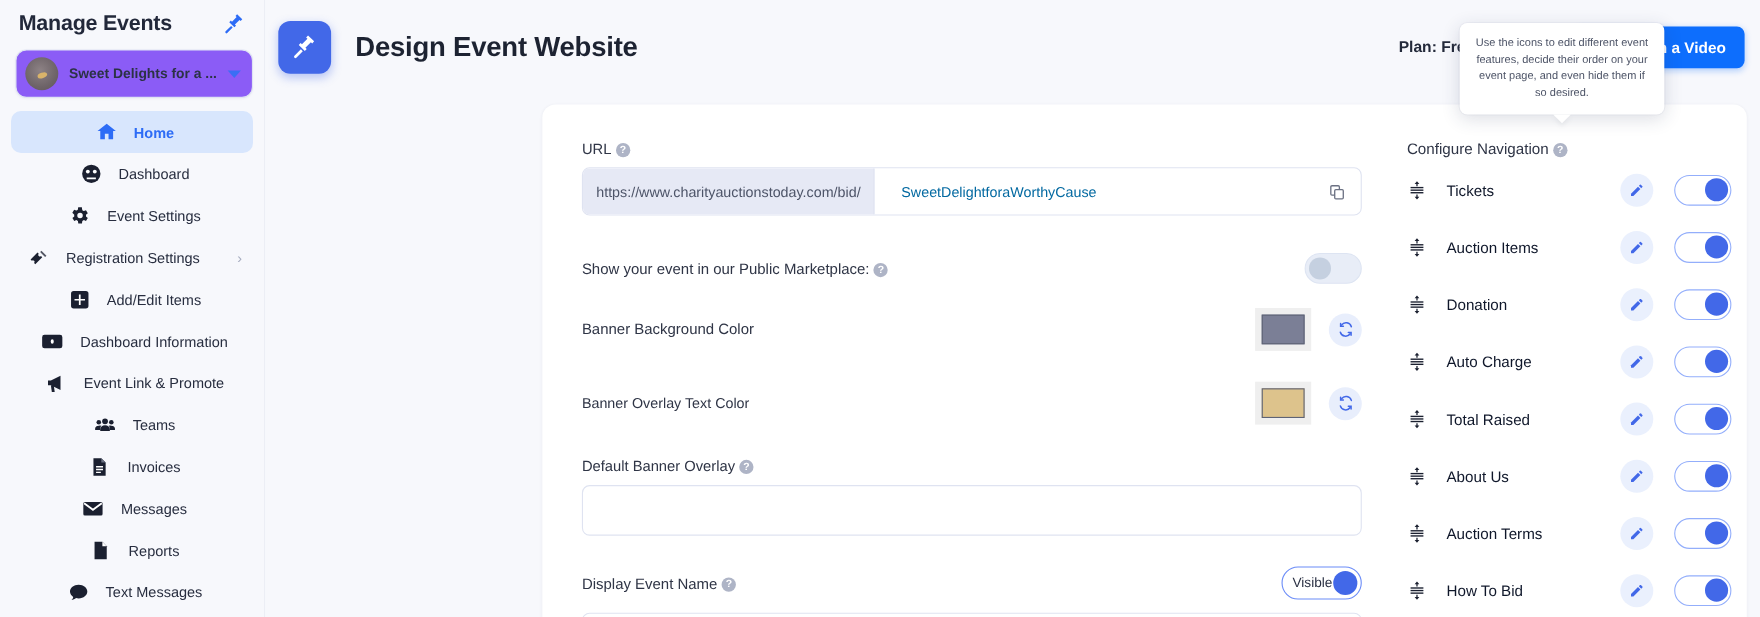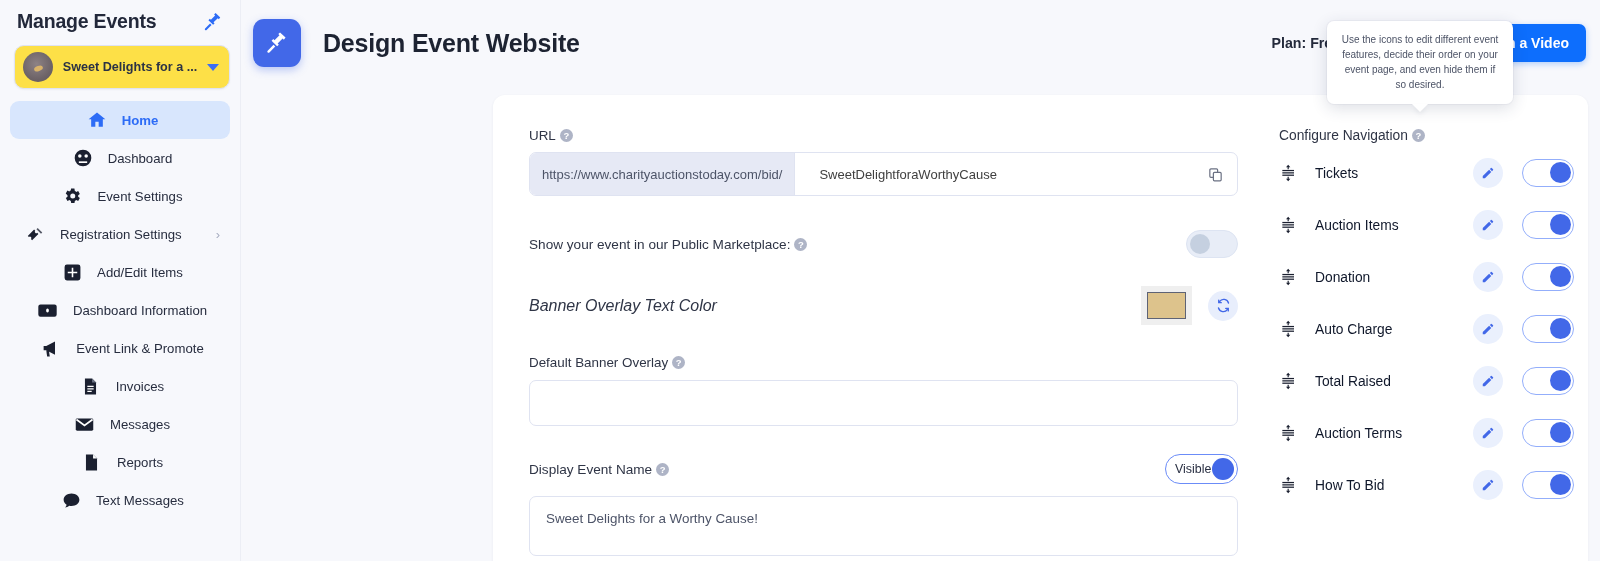--- a/index.html
+++ b/index.html
@@ -24,21 +24,21 @@
     display: flex; align-items: center; justify-content: space-between;
     padding: 10px 8px 4px 9px;
   }
   .sidebar-title {
     font-size: 19.5px; font-weight: 700; letter-spacing: -0.2px; color: #22283a;
   }
   .gavel-icon { width: 22px; height: 22px; display: block; }
   .event-select {
     margin: 8px 2px 12px 6px;
     height: 44px;
-    background: #fde047;
+    background: #8b5cf6;
     border: 1px solid #dfe3f3;
     border-radius: 10px;
     display: flex; align-items: center;
     padding: 0 10px 0 8px;
     box-shadow: 0 1px 2px rgba(40,50,90,.05);
   }
   .event-avatar {
     width: 30px; height: 30px; border-radius: 50%;
     background: radial-gradient(circle at 45% 40%, #8d8285 0%, #6e6468 60%, #5e5458 100%);
     flex: 0 0 30px; position: relative; overflow: hidden;
@@ -134,21 +134,21 @@
     display: flex; height: 44px; border: 1px solid #dfe3f1; border-radius: 7px;
     overflow: hidden; width: 709px; gap: 12px;
   }
   .url-prefix {
     background: #e6e9f5; color: #4d5468; font-size: 13px;
     display: flex; align-items: center; padding: 0 12px;
     border-right: 1px solid #dfe3f1; white-space: nowrap;
   }
   .url-value {
     flex: 1; display: flex; align-items: center; padding: 0 12px;
-    font-size: 13px; color: #404040;
+    font-size: 13px; color: #0369a1;
   }
   .copy-btn {
     width: 44px; display: flex; align-items: center; justify-content: center;
   }
 
   .row-line {
     display: flex; align-items: center; width: 709px; margin-top: 34px;
   }
   .row-line .lbl { font-size: 13.6px; color: #2f3546; }
   .row-line .spacer { flex: 1; }
@@ -299,20 +299,33 @@
       <div class="nav-item">
         <span class="nav-ico">
           <svg width="21" height="21" viewBox="0 0 24 24" fill="#1b2030">
               <path d="M3 9v5h3l10 5V4L6 9H3z"></path>
               <path d="M6 14h3l1 7H7l-1-7z"></path>
             </svg>
         </span>
         <span class="nav-label">Event Link &amp; Promote</span>
       </div>
 
+      <div class="nav-item">
+        <span class="nav-ico">
+          <svg width="21" height="21" viewBox="0 0 24 24" fill="#1b2030">
+              <circle cx="12" cy="8" r="3"></circle>
+              <circle cx="5.5" cy="9" r="2.4"></circle>
+              <circle cx="18.5" cy="9" r="2.4"></circle>
+              <path d="M12 12c-3 0-5 1.8-5 4v2h10v-2c0-2.2-2-4-5-4z"></path>
+              <path d="M5.5 12.5c-2.2 0-3.8 1.3-3.8 3V17H7v-1c0-1.4.5-2.6 1.3-3.3a6 6 0 0 0-2.8-.2z"></path>
+              <path d="M18.5 12.5c2.2 0 3.8 1.3 3.8 3V17H17v-1c0-1.4-.5-2.6-1.3-3.3a6 6 0 0 1 2.8-.2z"></path>
+            </svg>
+        </span>
+        <span class="nav-label">Teams</span>
+      </div>
 
       <div class="nav-item">
         <span class="nav-ico">
           <svg width="19" height="19" viewBox="0 0 24 24" fill="#1b2030">
               <path d="M5 2h9l5 5v15H5V2z"></path>
               <path d="M14 2l5 5h-5V2z" fill="#6b7183"></path>
               <path d="M8 11h8v1.6H8zM8 14.2h8v1.6H8zM8 17.4h5.5V19H8z" fill="#fff"></path>
             </svg>
         </span>
         <span class="nav-label">Invoices</span>
@@ -393,23 +406,38 @@
         </div>
 
         <div class="row-line">
           <span class="lbl"><span>Show your event in our Public Marketplace:</span><span class="qmark">?</span></span>
           <span class="spacer"></span>
           <span class="toggle off">
               <span class="knob"></span>
             </span>
         </div>
 
+        <div class="color-row">
+          <span class="lbl" style="font-size:13.6px;color:#2f3546;">Banner Background Color</span>
+          <span class="spacer" style="flex:1"></span>
+          <span class="swatch-wrap">
+              <span class="swatch" id="sw1" style="background: rgb(123, 127, 150);"></span>
+            </span>
+          <span class="refresh-btn">
+            <svg width="15" height="15" viewBox="0 0 24 24" fill="none" stroke="#4268e8" stroke-width="2.2" stroke-linecap="round">
+              <path d="M20 8a8 8 0 0 0-14.3-2.3"></path>
+                <path d="M4 16a8 8 0 0 0 14.3 2.3"></path>
+              <path d="M4.4 3.4v4h4"></path>
+                <path d="M19.6 20.6v-4h-4"></path>
+            </svg>
+          </span>
+        </div>
 
         <div class="color-row" style="margin-top:28px">
-          <span class="lbl" style="font-size:16px;color:#2f3546;font-style:italic;">Banner Overlay Text Color</span>
+          <span class="lbl" style="font-size:13px;color:#2f3546;">Banner Overlay Text Color</span>
           <span class="spacer" style="flex:1"></span>
           <span class="swatch-wrap">
               <span class="swatch" id="sw2" style="background: rgb(221, 195, 140);"></span>
             </span>
           <span class="refresh-btn">
             <svg width="15" height="15" viewBox="0 0 24 24" fill="none" stroke="#4268e8" stroke-width="2.2" stroke-linecap="round">
               <path d="M20 8a8 8 0 0 0-14.3-2.3"></path>
                 <path d="M4 16a8 8 0 0 0 14.3 2.3"></path>
               <path d="M4.4 3.4v4h4"></path>
                 <path d="M19.6 20.6v-4h-4"></path>
@@ -543,20 +571,42 @@
       <svg width="14" height="14" viewBox="0 0 24 24" fill="#4268e8">
         <path d="M3 17.3V21h3.7L17.6 10.1l-3.7-3.7L3 17.3z"></path>
         <path d="M20.7 7a1 1 0 0 0 0-1.4L18.4 3.3a1 1 0 0 0-1.4 0l-1.8 1.8 3.7 3.7L20.7 7z"></path>
       </svg>
     </span>
     <span class="toggle on">
                 <span class="knob"></span>
               </span>
   </div>
 
+  <div class="cfg-row">
+    <span class="drag-ico">
+      <svg width="20" height="20" viewBox="0 0 24 24" fill="#1b2030">
+        <path d="M11 2l-2.6 3h1.9v2.5h1.4V5h1.9L11 2z"></path>
+        <rect x="4" y="8.3" width="14" height="1.5"></rect>
+        <rect x="4" y="11.1" width="14" height="1.5"></rect>
+        <rect x="4" y="13.9" width="14" height="1.5"></rect>
+        <path d="M11 22l2.6-3h-1.9v-2.5h-1.4V19H8.4L11 22z"></path>
+      </svg>
+    </span>
+    <span class="cfg-label">About Us</span>
+    <span class="cfg-spacer"></span>
+    <span class="pencil-btn">
+      <svg width="14" height="14" viewBox="0 0 24 24" fill="#4268e8">
+        <path d="M3 17.3V21h3.7L17.6 10.1l-3.7-3.7L3 17.3z"></path>
+        <path d="M20.7 7a1 1 0 0 0 0-1.4L18.4 3.3a1 1 0 0 0-1.4 0l-1.8 1.8 3.7 3.7L20.7 7z"></path>
+      </svg>
+    </span>
+    <span class="toggle on">
+                <span class="knob"></span>
+              </span>
+  </div>
 
   <div class="cfg-row">
     <span class="drag-ico">
       <svg width="20" height="20" viewBox="0 0 24 24" fill="#1b2030">
         <path d="M11 2l-2.6 3h1.9v2.5h1.4V5h1.9L11 2z"></path>
         <rect x="4" y="8.3" width="14" height="1.5"></rect>
         <rect x="4" y="11.1" width="14" height="1.5"></rect>
         <rect x="4" y="13.9" width="14" height="1.5"></rect>
         <path d="M11 22l2.6-3h-1.9v-2.5h-1.4V19H8.4L11 22z"></path>
       </svg>

